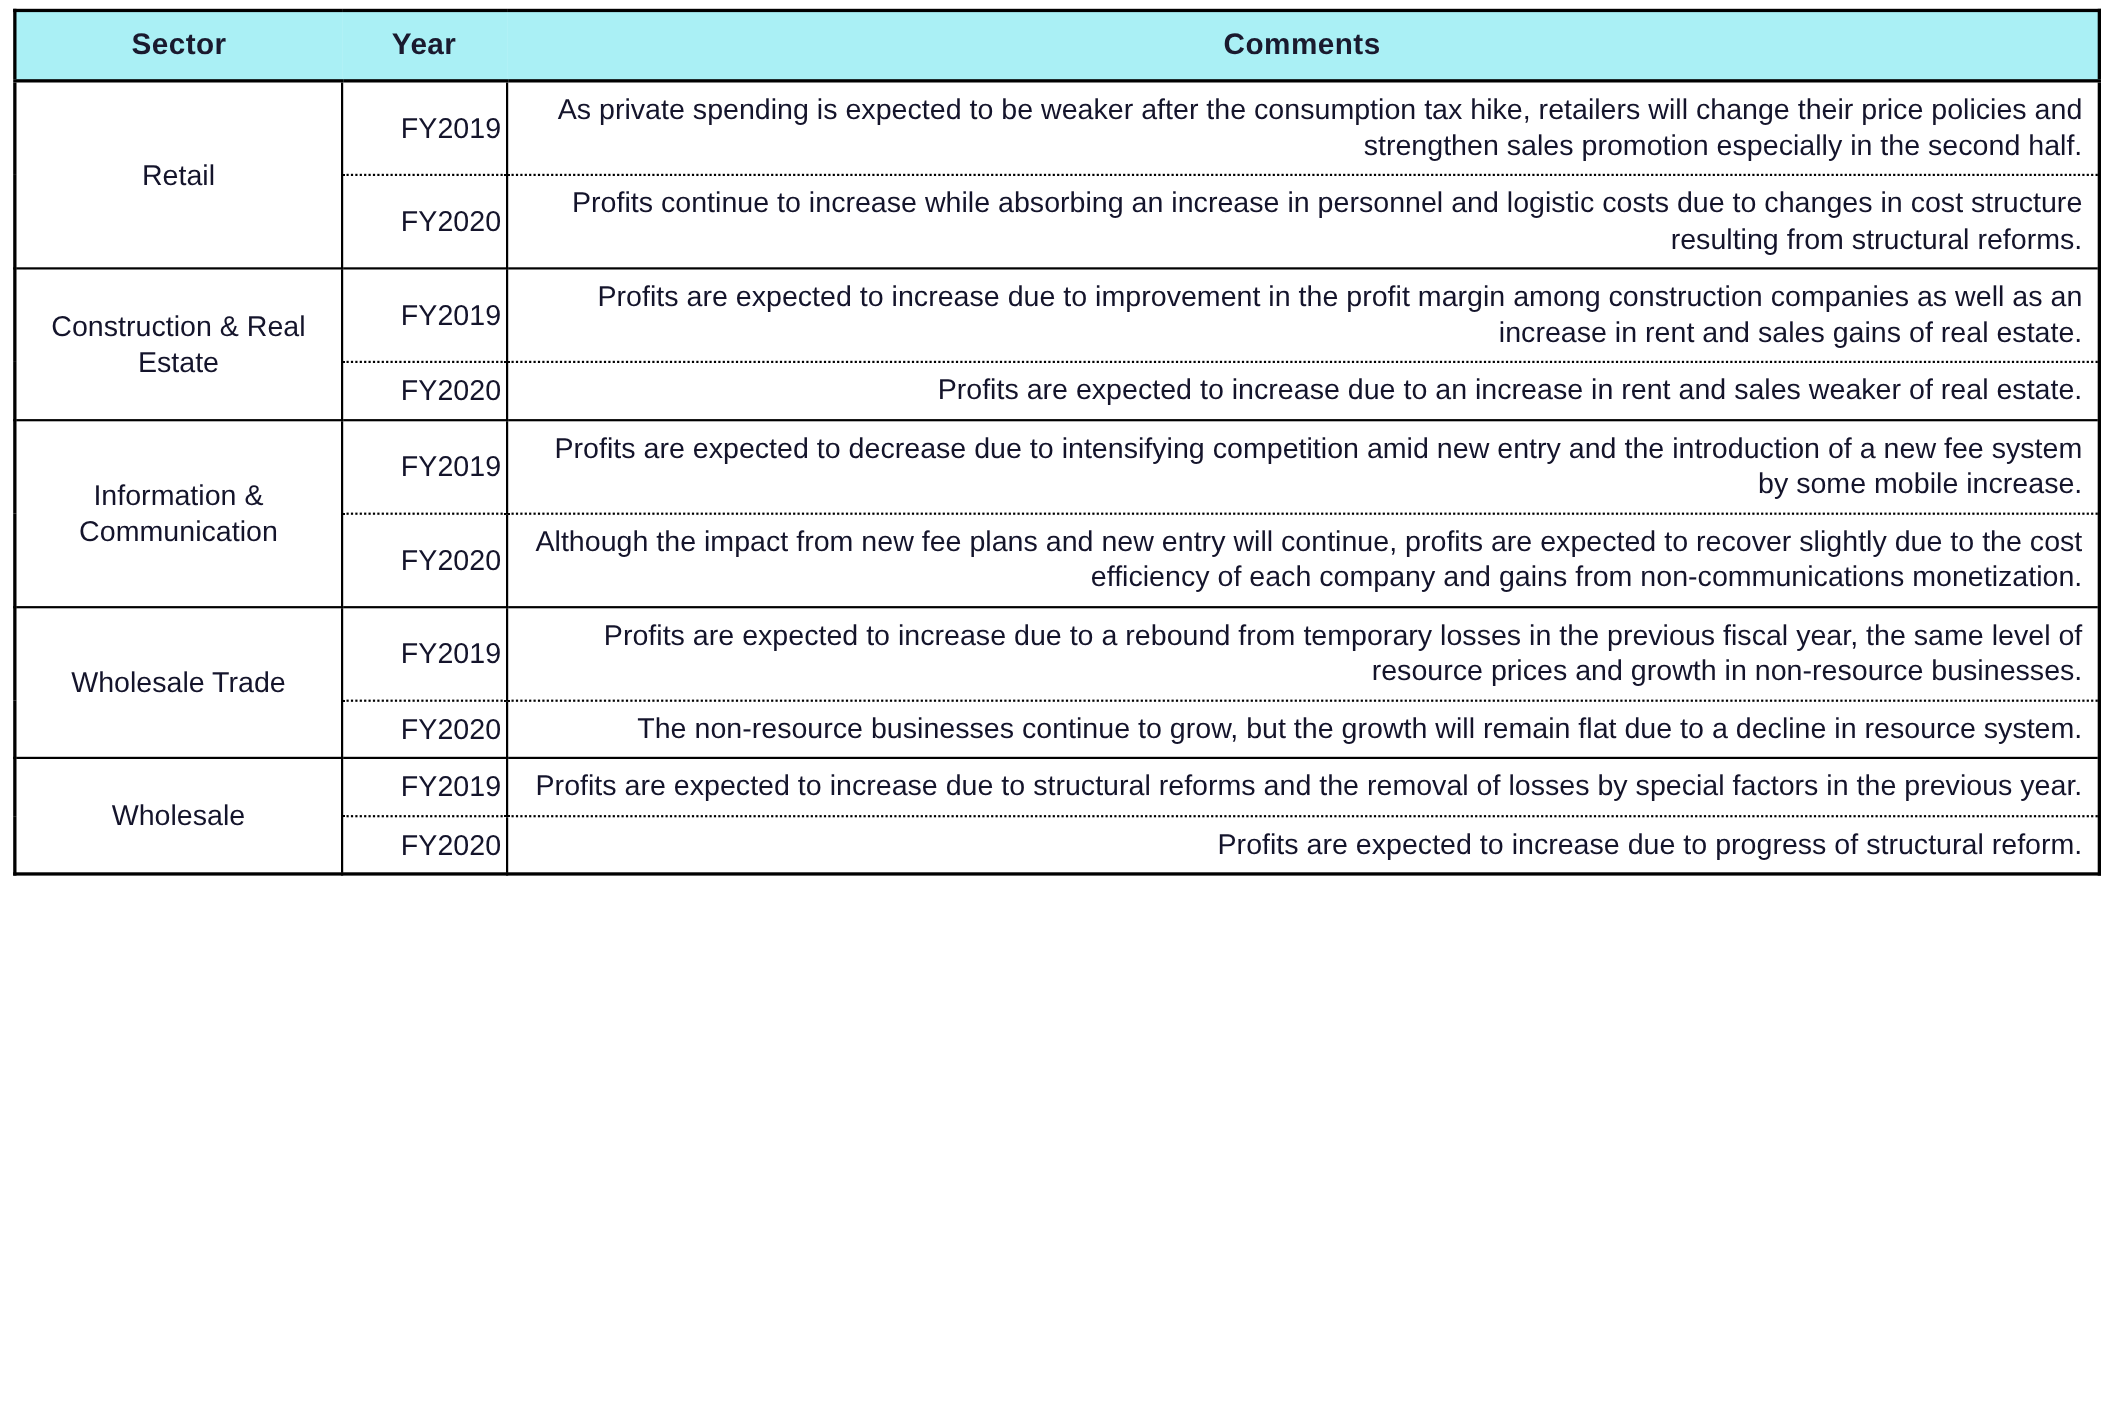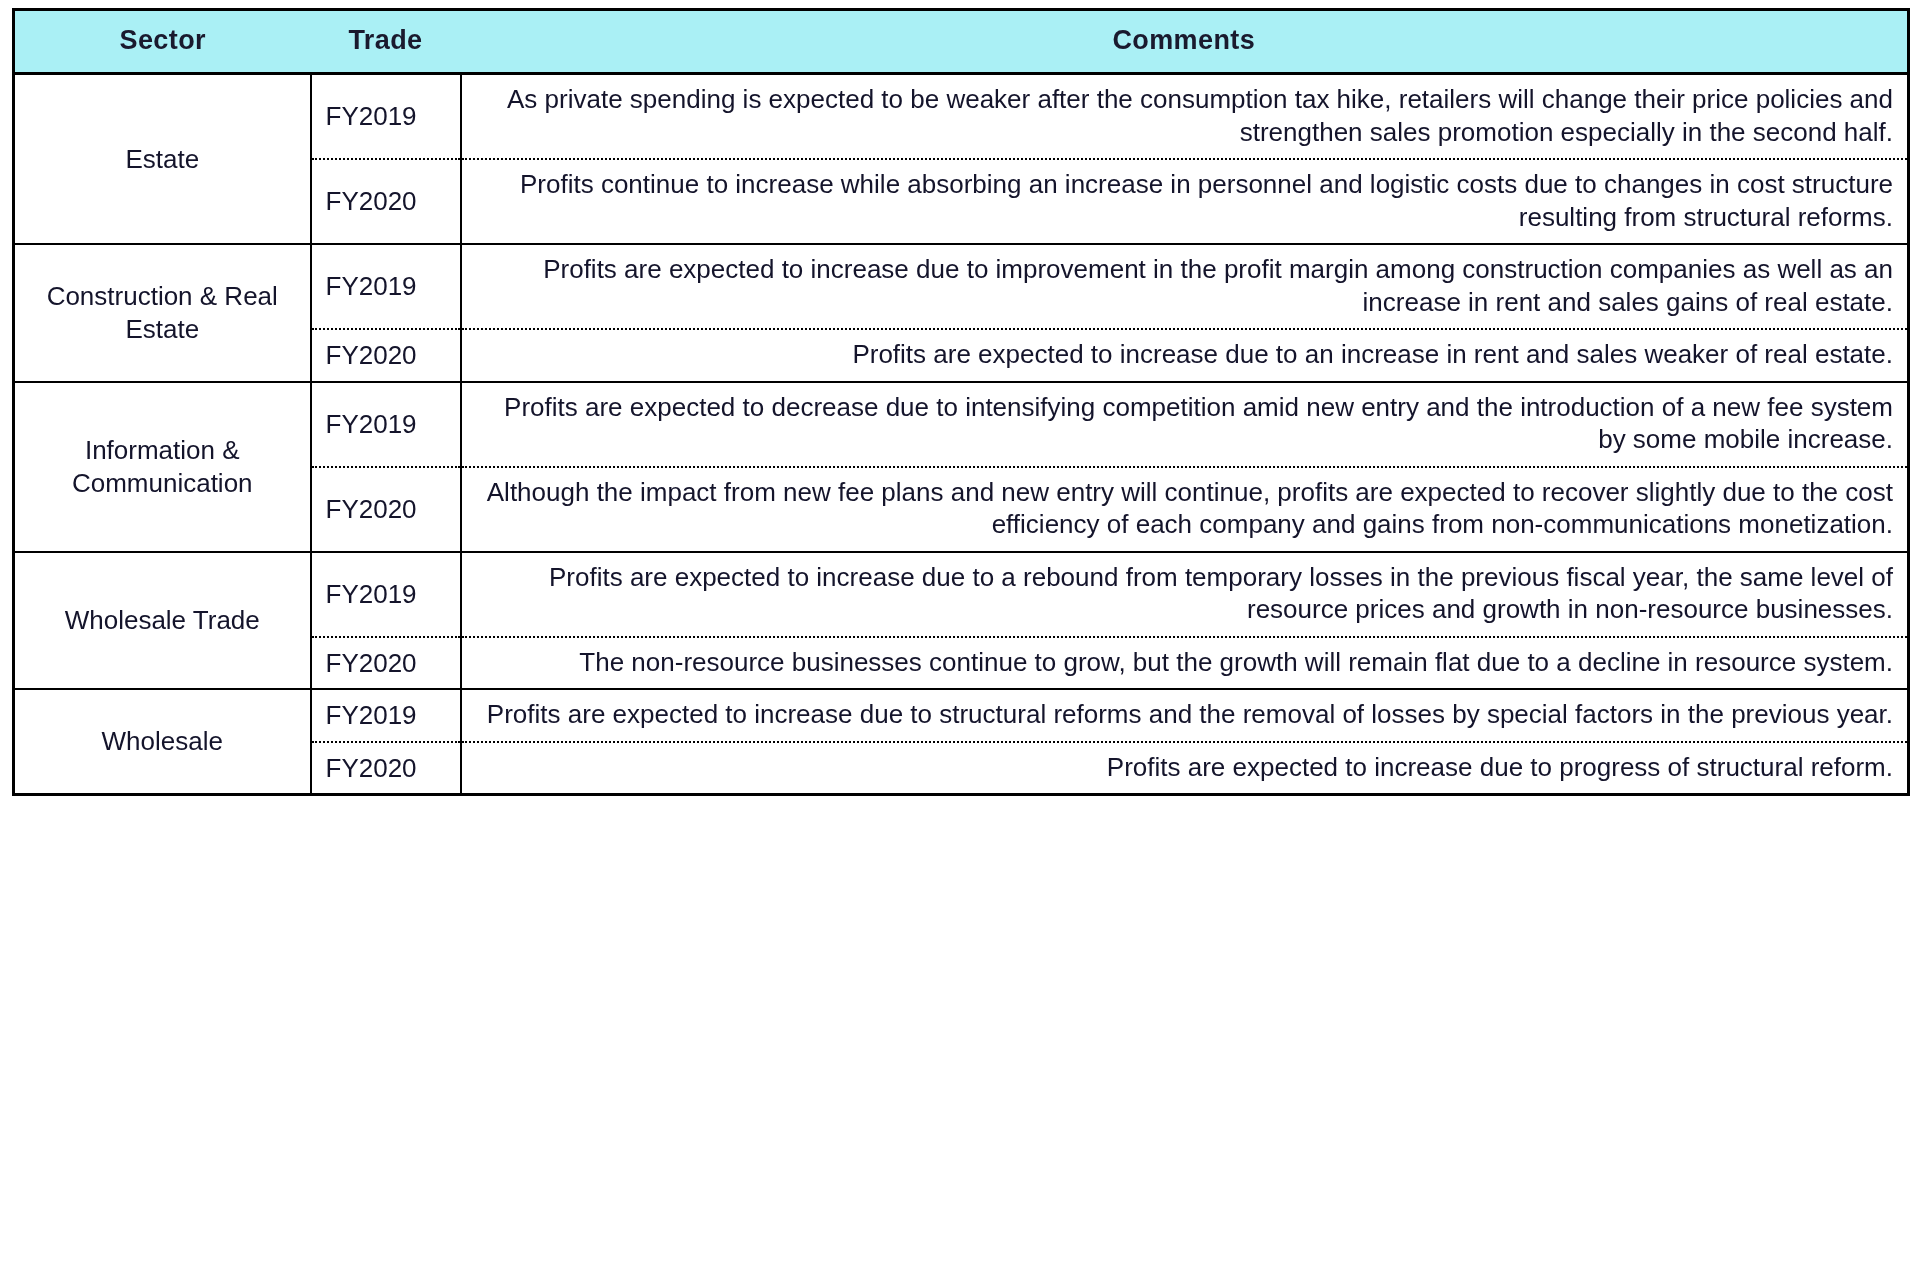--- a/index.html
+++ b/index.html
@@ -52,21 +52,21 @@
     line-height: 1.25;
     color: #14142b;
   }
   td.sector-cell {
     text-align: center;
     padding: 6px 8px;
     border-right: 2px solid #000;
     border-bottom: 2px solid #000;
   }
   td.year-cell {
-    text-align: left;
+    text-align: right;
     padding: 6px 4px 6px 14px;
     border-right: 2px solid #000;
     white-space: nowrap;
   }
   td.comment-cell {
     text-align: right;
     padding: 8px 14px 10px 12px;
   }
   tr.row-first td.year-cell,
   tr.row-first td.comment-cell {
@@ -86,29 +86,29 @@
 <div class="page">
   <table class="sector-table">
     <colgroup>
       <col class="c-sector">
       <col class="c-year">
       <col class="c-comm">
     </colgroup>
     <thead>
       <tr>
         <th class="th-sector">Sector</th>
-        <th class="th-year">Trade</th>
+        <th class="th-year">Year</th>
         <th class="th-comments">Comments</th>
       </tr>
     </thead>
     <tbody>
 
       <tr class="row-first">
         <td class="sector-cell" rowspan="2">
-          <span class="sector-label">Estate</span>
+          <span class="sector-label">Retail</span>
         </td>
         <td class="year-cell">FY2019</td>
         <td class="comment-cell">As private spending is expected to be weaker after the consumption tax hike, retailers will change their price policies and strengthen sales promotion especially in the second half.</td>
       </tr>
       <tr class="row-last">
         <td class="year-cell">FY2020</td>
         <td class="comment-cell">Profits continue to increase while absorbing an increase in personnel and logistic costs due to changes in cost structure resulting from structural reforms.</td>
       </tr>
 
       <tr class="row-first">

